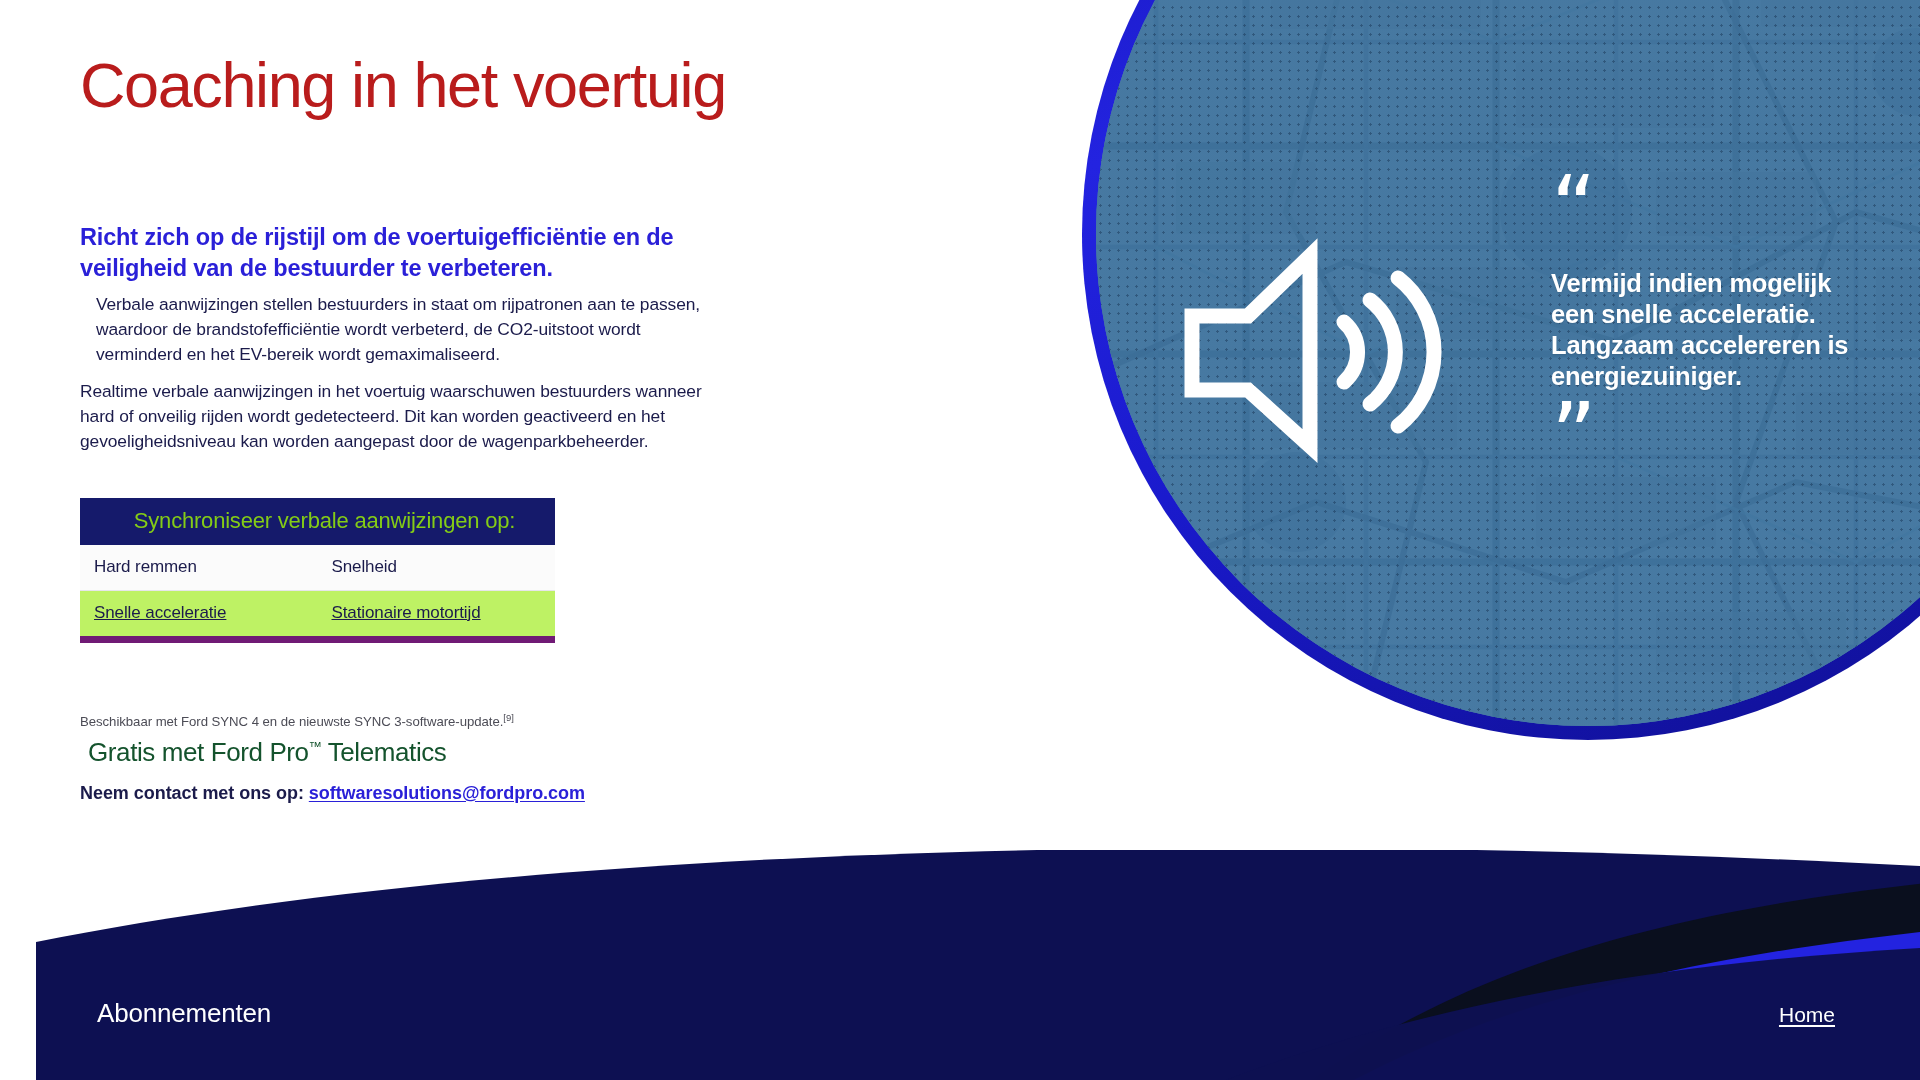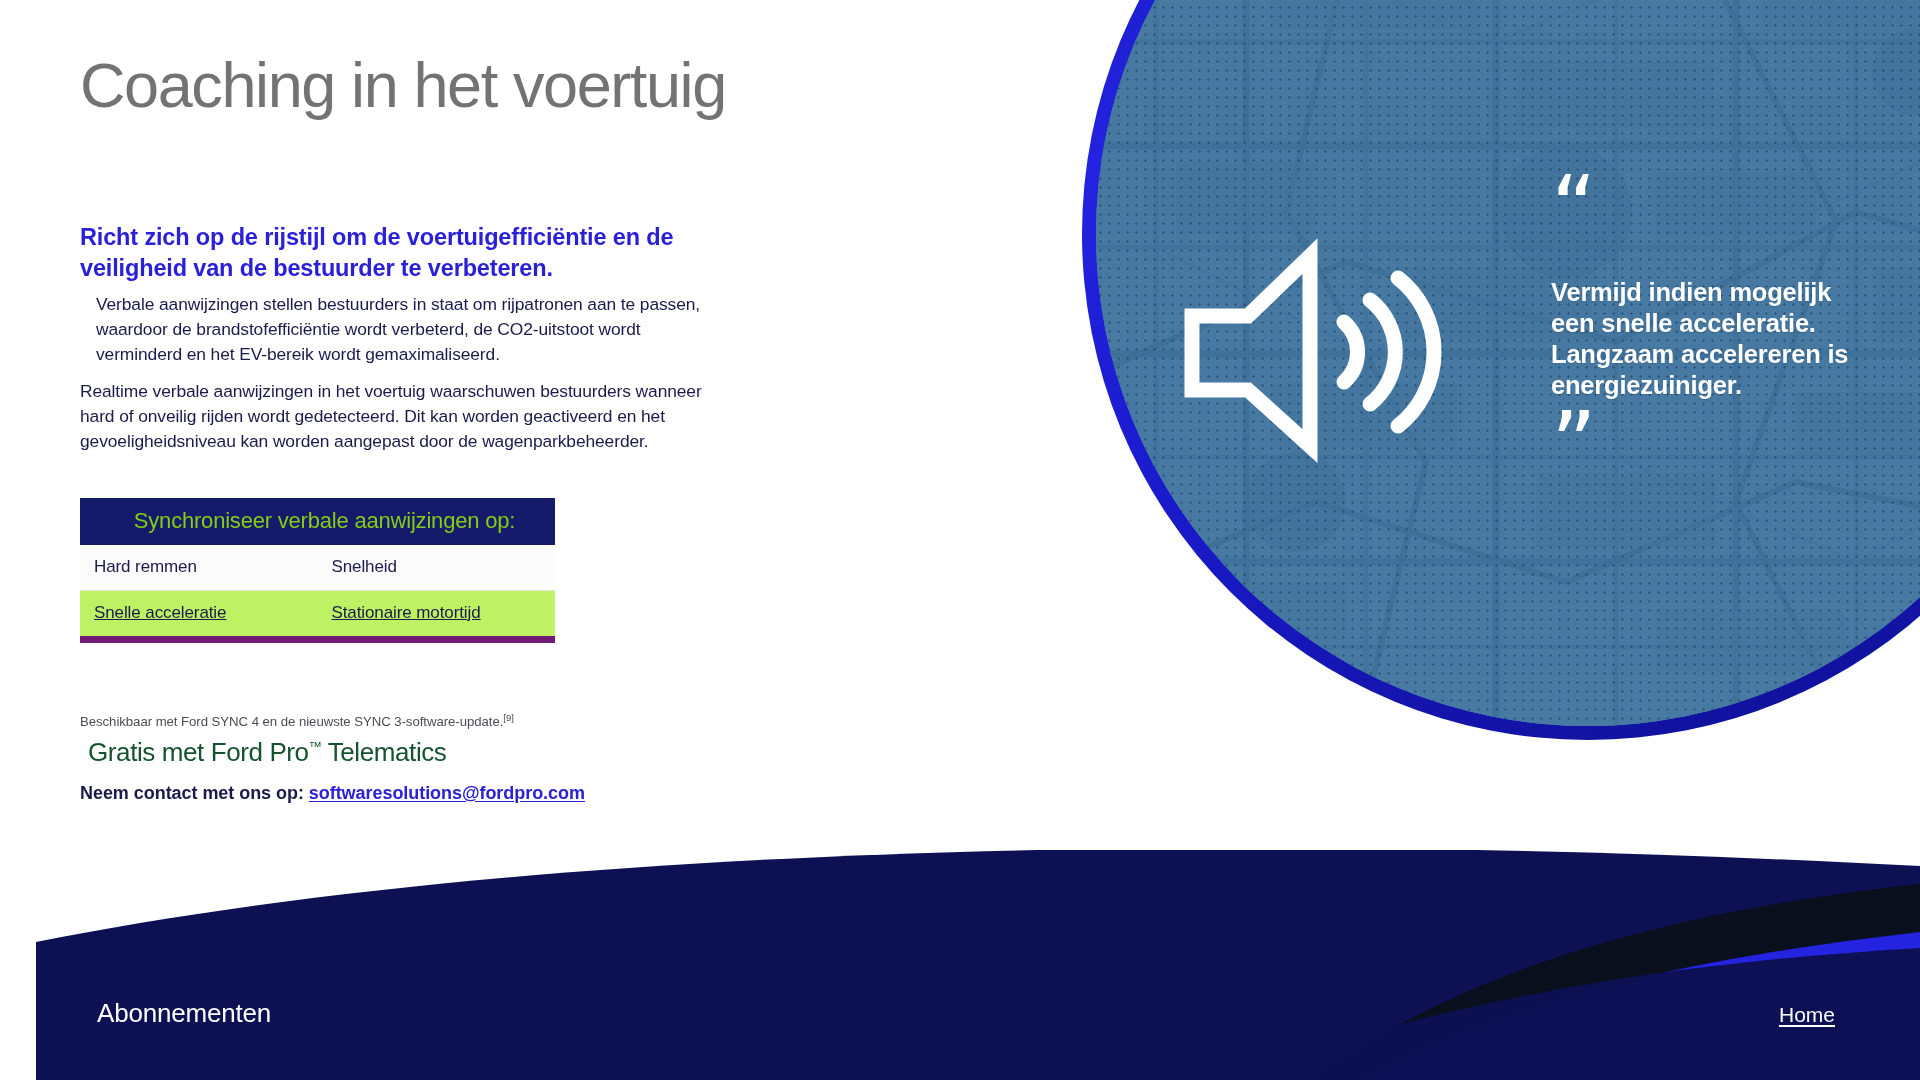--- a/index.html
+++ b/index.html
@@ -75,32 +75,32 @@
     line-height: 0.6;
     letter-spacing: -2px;
   }
   .qmark-open { font-size: 88px; height: 52px; }
   .qmark-close { font-size: 88px; height: 52px; margin-top: 18px; }
   .quote-text {
     font-size: 25.5px;
     font-weight: 700;
     line-height: 1.21;
     letter-spacing: -0.2px;
-    margin-top: 43px;
+    margin-top: 34px;
     text-shadow: 0 1px 2px rgba(0,0,0,0.12);
   }
 
   
   .content { position: absolute; left: 0; top: 0; width: 1090px; z-index: 3; }
   .h1 {
     position: absolute;
     left: 80px; top: 52px;
     font-size: 63px;
     font-weight: 400;
-    color: #737373;
+    color: #b91c1c;
     letter-spacing: -1.4px;
     line-height: 1.06;
     white-space: nowrap;
   }
   .subhead {
     position: absolute;
     left: 80px; top: 222px;
     width: 640px;
     font-size: 23.5px;
     font-weight: 700;

